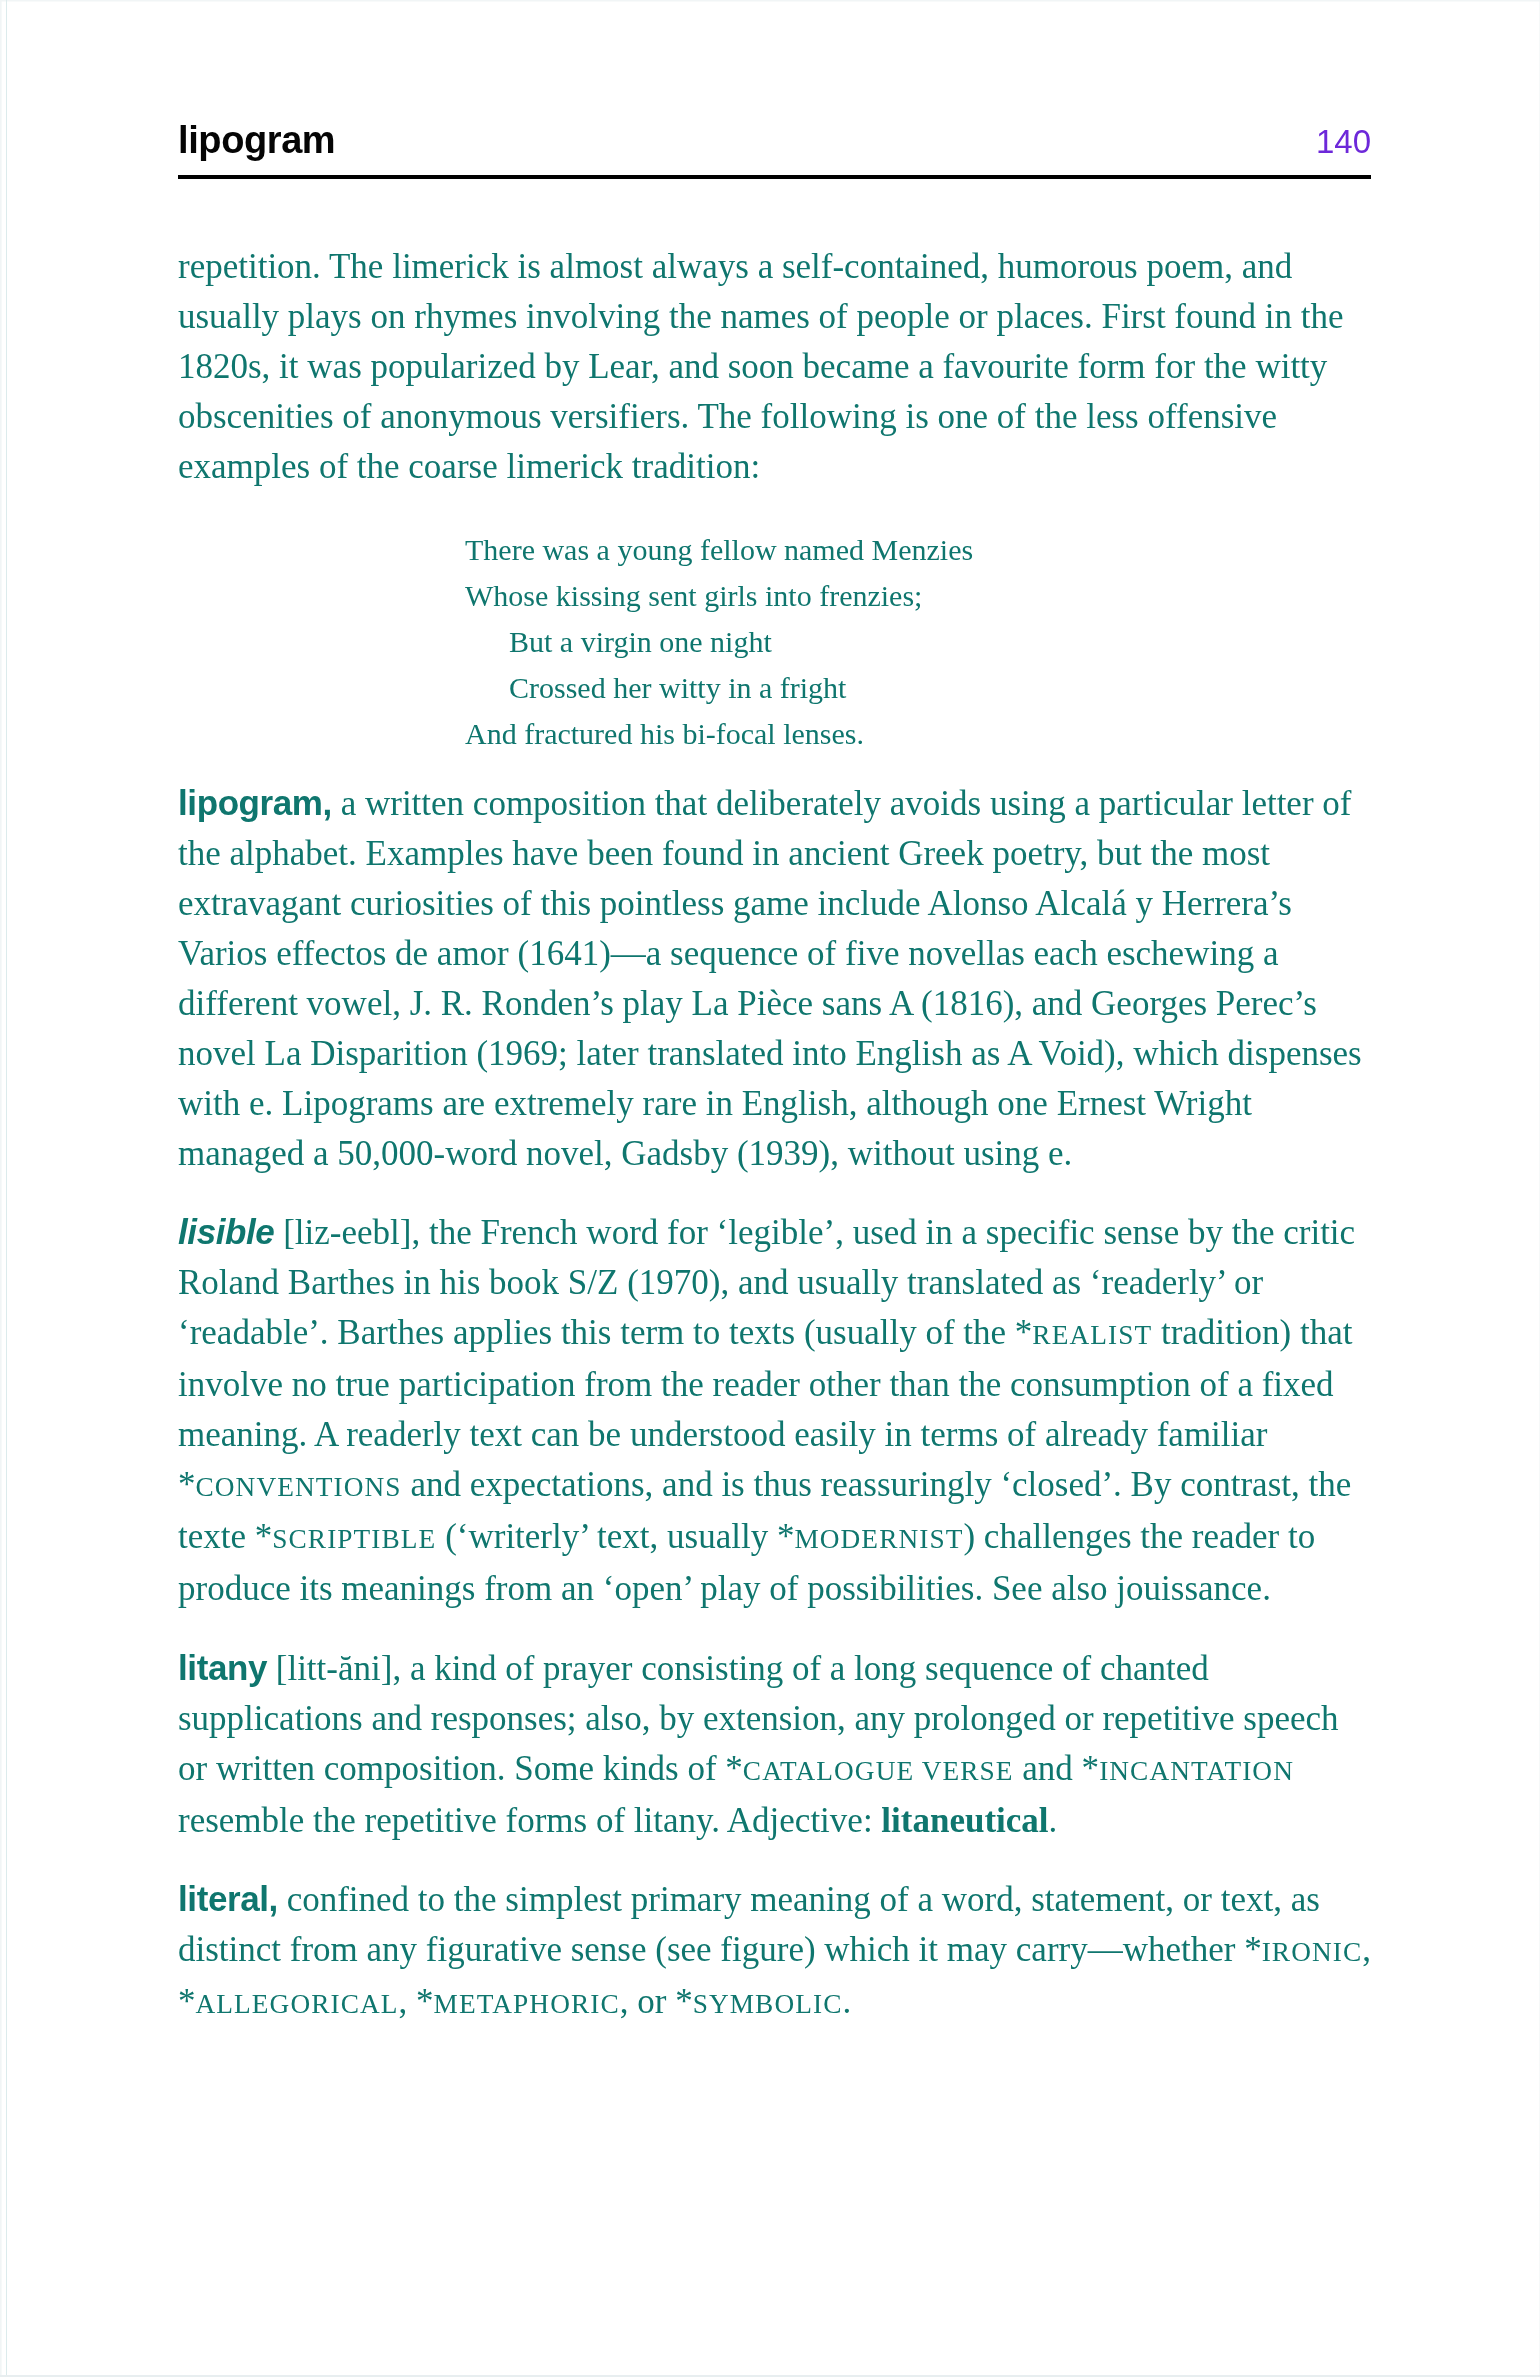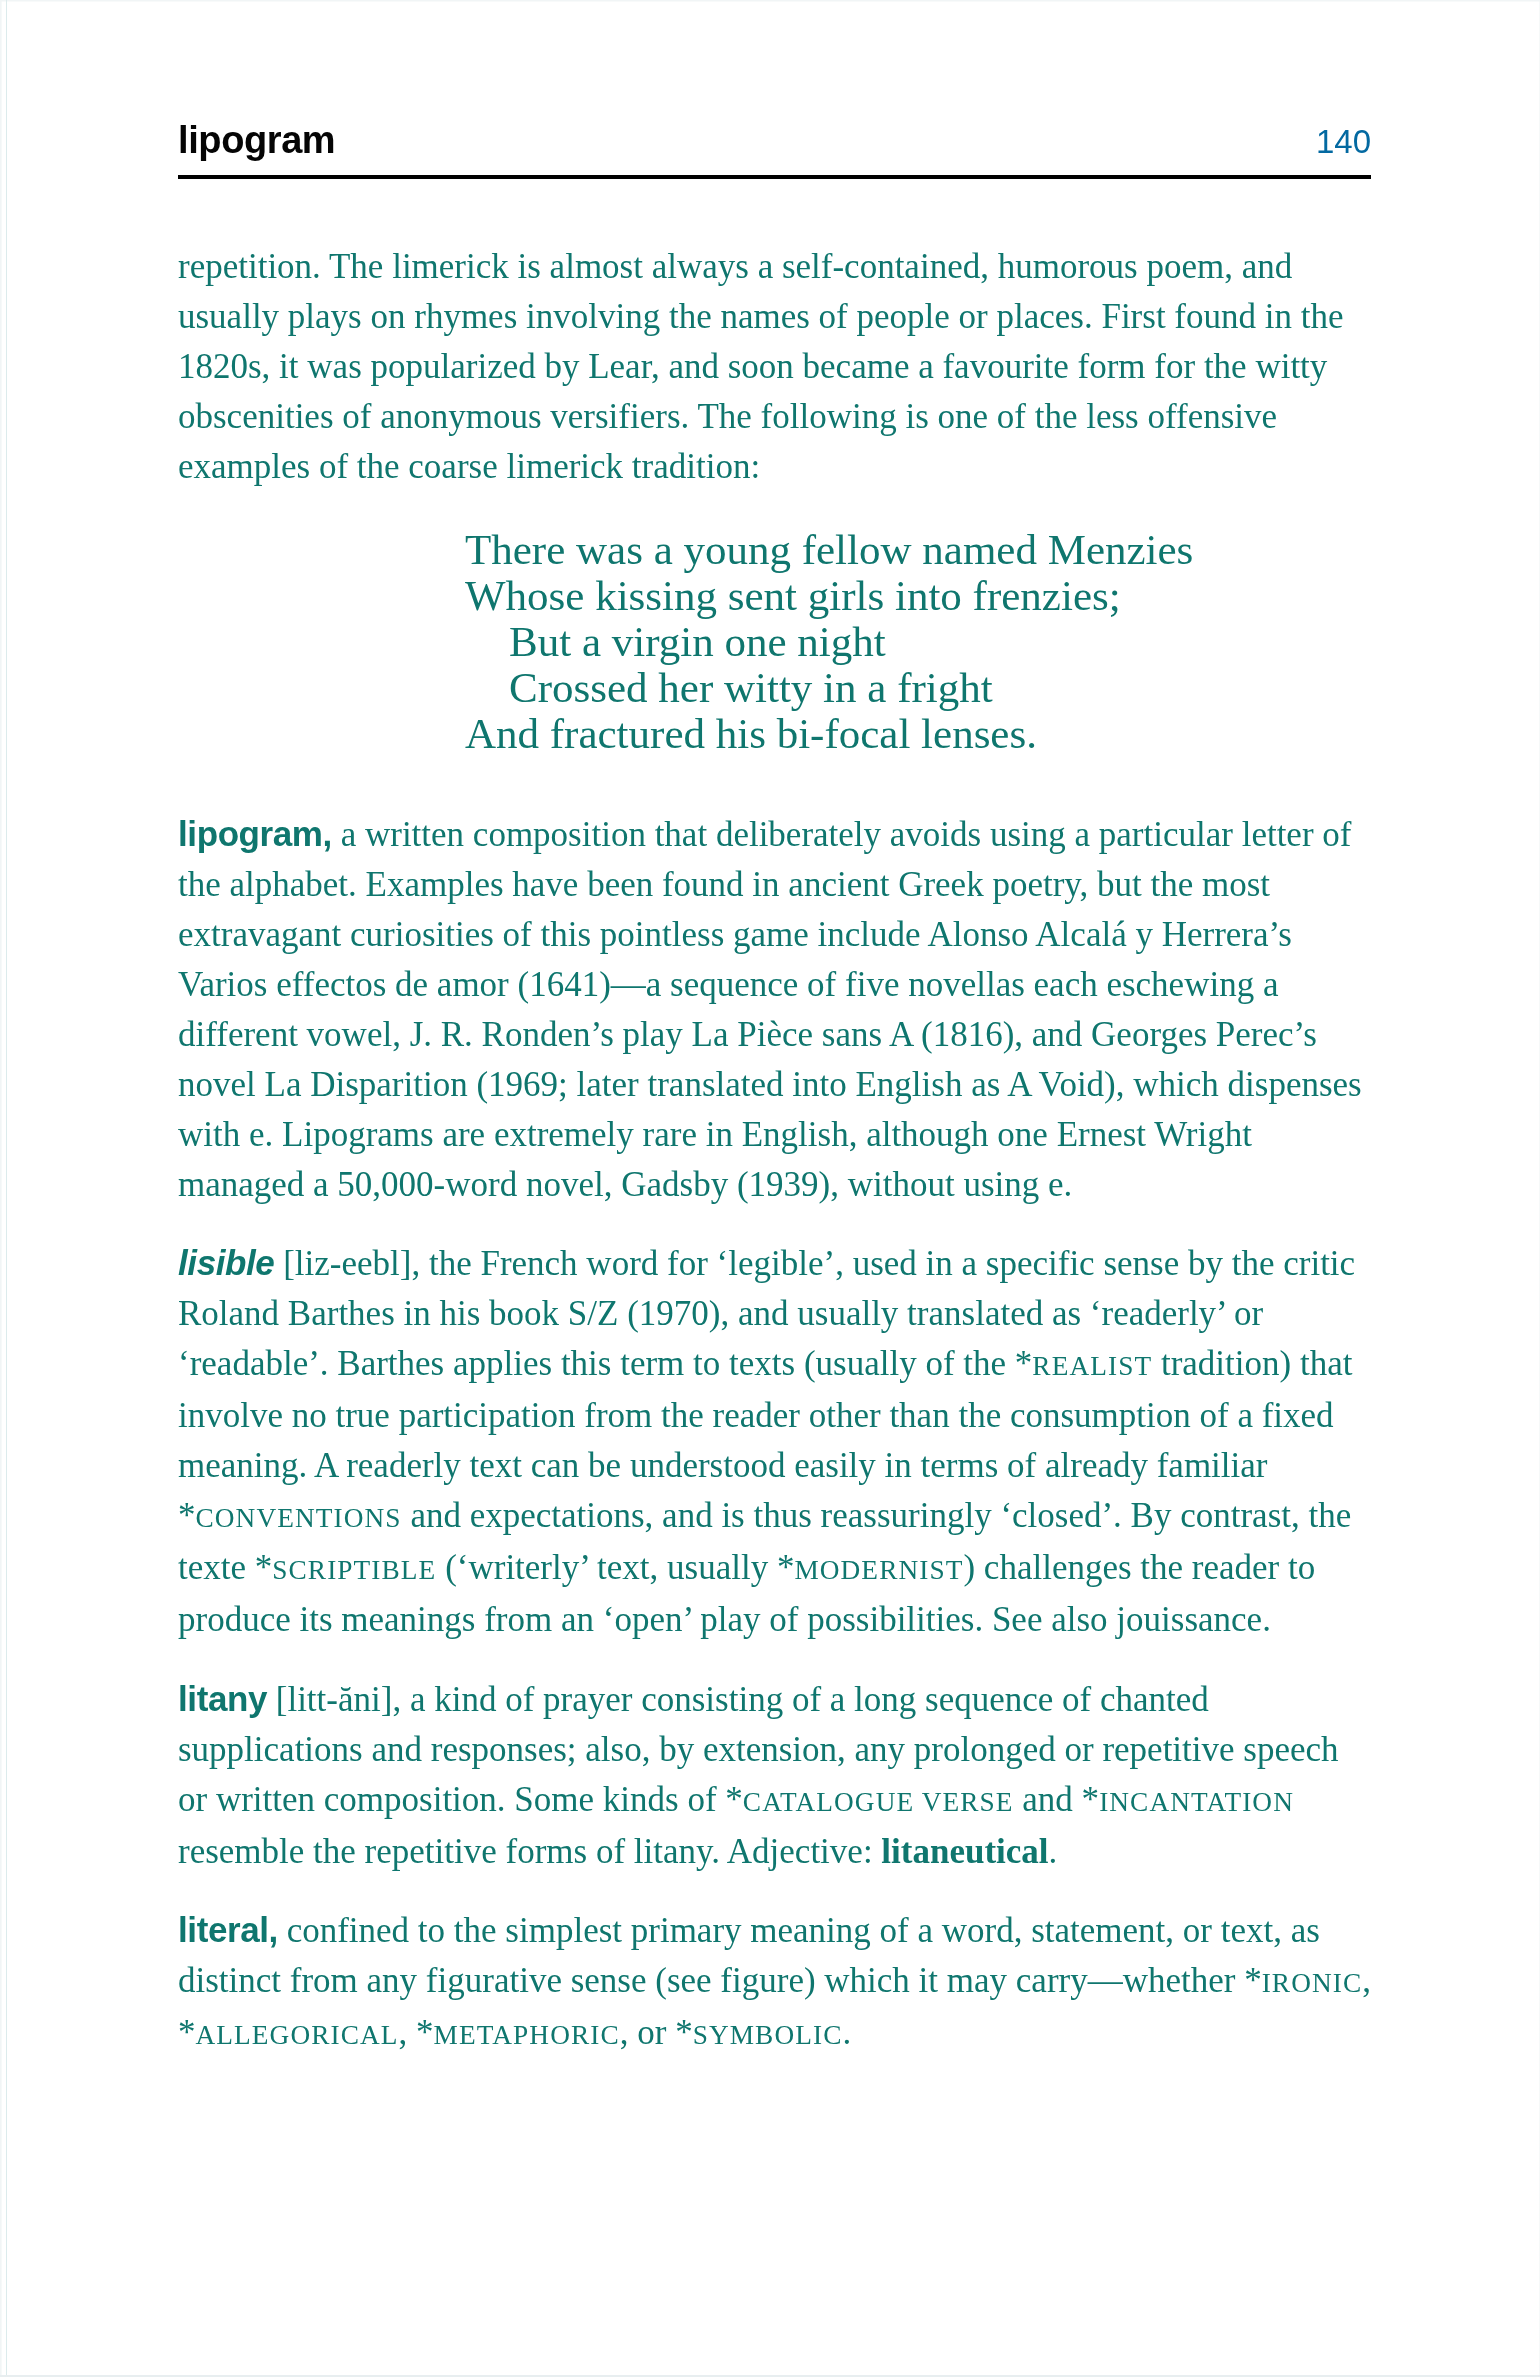--- a/index.html
+++ b/index.html
@@ -24,34 +24,34 @@
   }
   .running-head{
     display:flex;justify-content:space-between;align-items:baseline;
   }
   .running-headword{
     font-family:"Liberation Sans",sans-serif;
     font-weight:700;font-size:38px;color:#050505;letter-spacing:-0.4px;
   }
   .running-pagenum{
     font-family:"Liberation Sans",sans-serif;
-    font-weight:400;font-size:33px;color:#0369a1;
+    font-weight:400;font-size:33px;color:#6d28d9;
   }
   .head-rule{
     height:4px;background:#000;margin-top:12.7px;border:0;width:100%;
   }
   .body-copy{
     margin-top:63px;
     font-size:35px;line-height:50px;color:#0f766e;
     text-align:left;
   }
   .entry{margin:0 0 28.5px 0;}
   .verse{
-    margin:35px 0 52px 287px;
-    font-size:43px;line-height:46px;
+    margin:35px 0 21px 287px;
+    font-size:30px;line-height:46px;
   }
   .verse-line{white-space:nowrap;}
   .verse-line.indent{padding-left:44px;}
   .seg-hw{
     font-family:"Liberation Sans",sans-serif;
     font-weight:700;letter-spacing:-0.4px;
   }
   .seg-hw-it{font-style:italic;}
   .seg-it{}
   .seg-sc{font-size:0.78em;letter-spacing:0.04em;}

